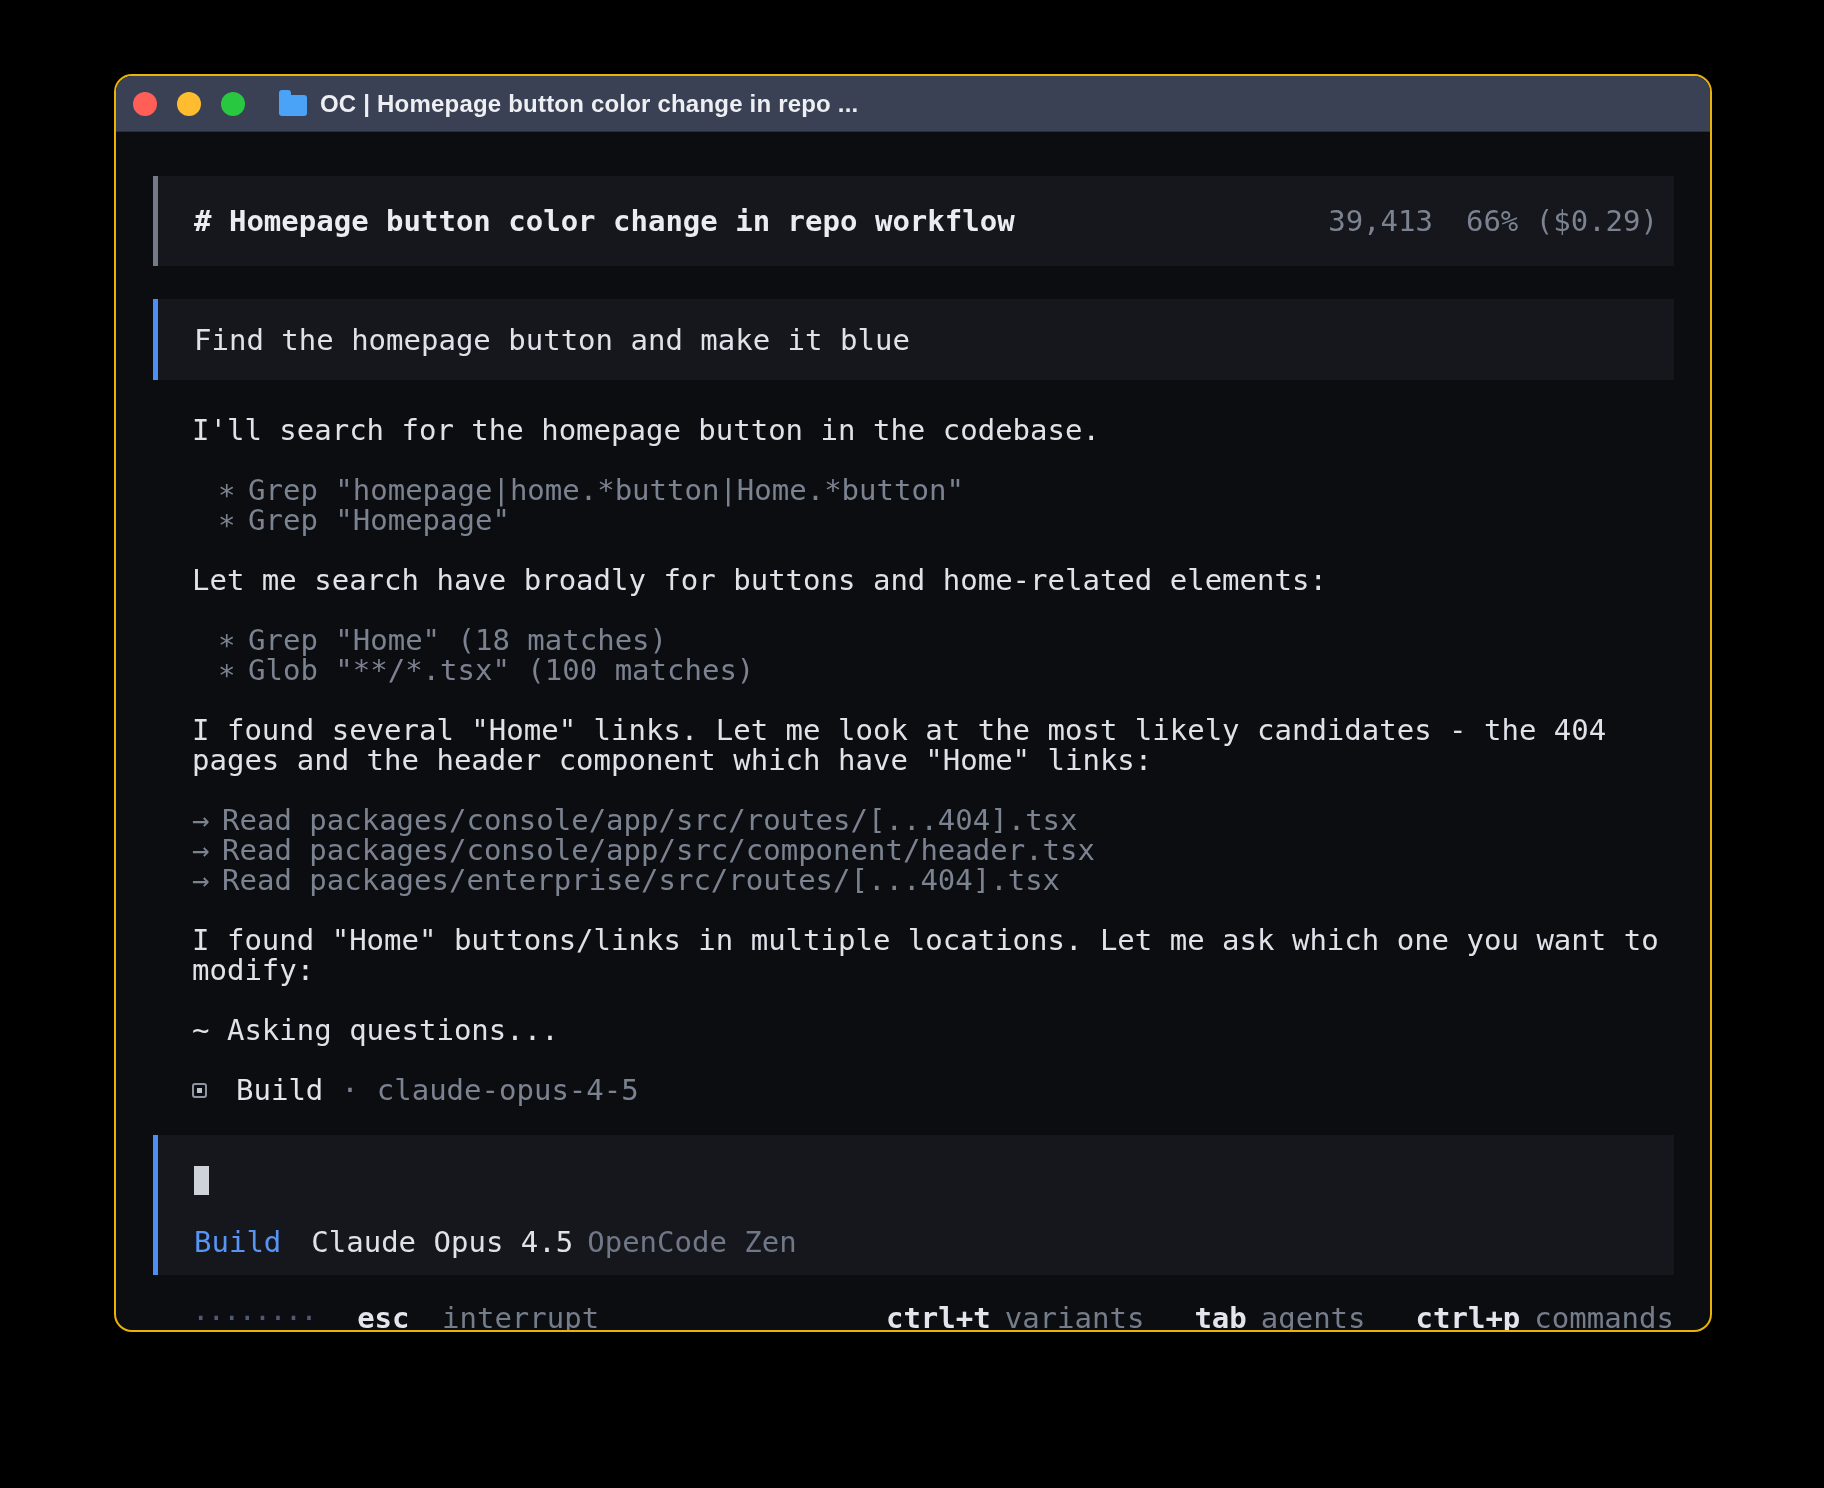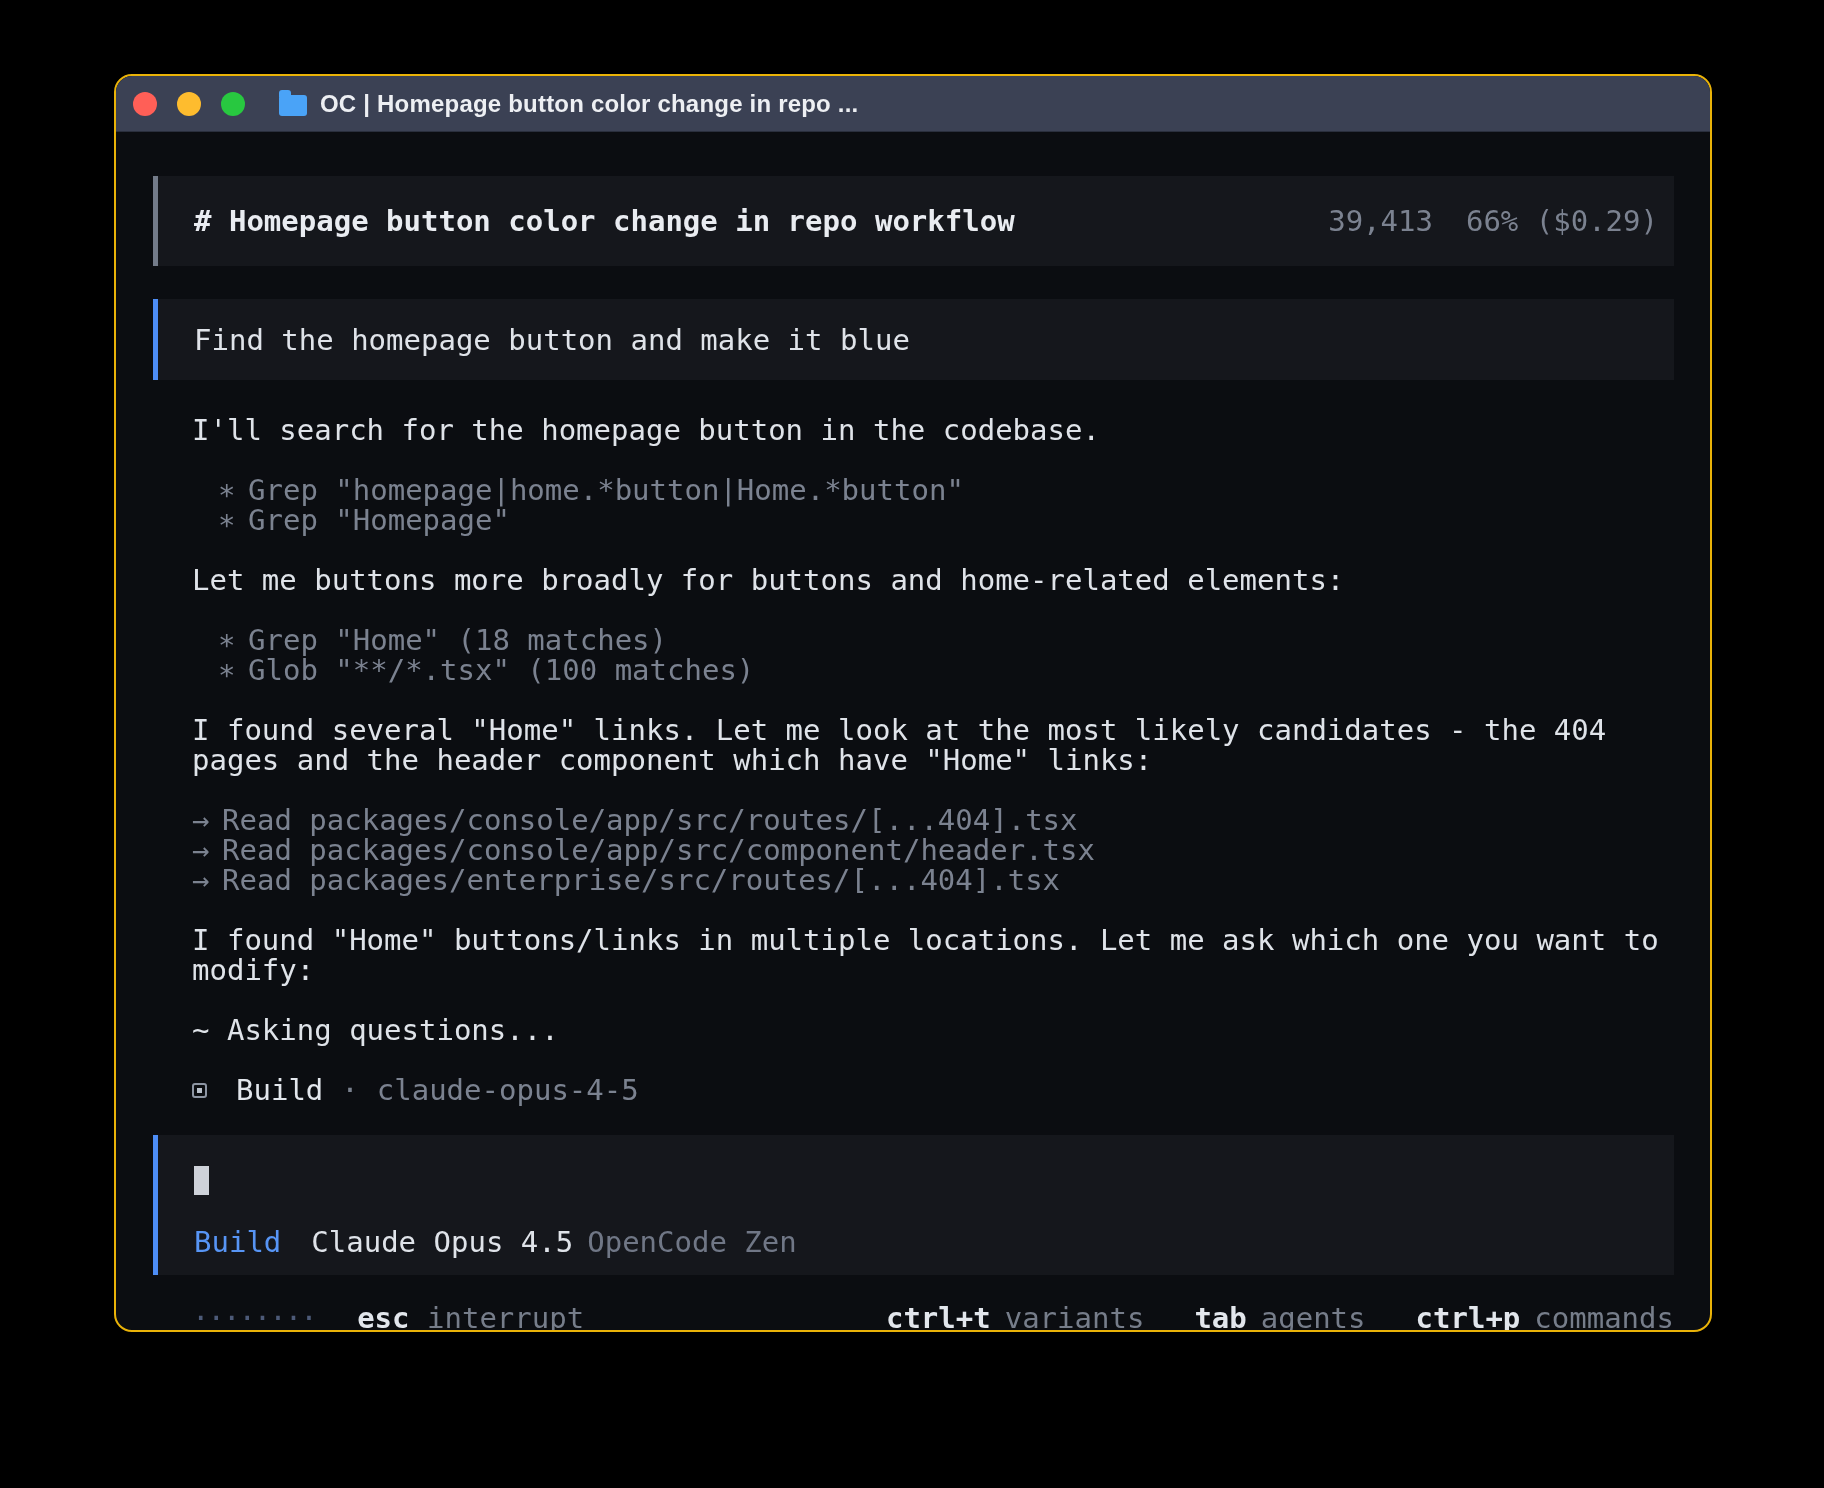--- a/index.html
+++ b/index.html
@@ -89,21 +89,21 @@
   .model-provider { color:#707786; }
 
   
   .footer {
     margin-top:28px; height:30px; display:flex; align-items:center;
     padding-left:39px;
   }
   .spinner { color:#4d5a78; letter-spacing:-2px; margin-right:24px; }
   .key   { font-weight:bold; color:#e2e6ec; }
   .klabel{ color:#767d8a; }
-  .foot-left .key { margin-right:0; }
+  .foot-left .key { margin-right:15px; }
   .foot-spacer { flex:1; }
   .foot-right { display:flex; gap:50px; }
   .keypair { display:flex; gap:14px; }
 </style>
 </head>
 <body>
 
 <div class="window">
 
   <div class="titlebar">
@@ -135,21 +135,21 @@
       <div class="para">
         <div class="line txt">I'll search for the homepage button in the codebase.</div>
       </div>
 
       <div class="para">
         <div class="line dim star"><span class="prefix">∗</span><span>Grep "homepage|home.*button|Home.*button"</span></div>
         <div class="line dim star"><span class="prefix">∗</span><span>Grep "Homepage"</span></div>
       </div>
 
       <div class="para">
-        <div class="line txt">Let me buttons more broadly for buttons and home-related elements:</div>
+        <div class="line txt">Let me search have broadly for buttons and home-related elements:</div>
       </div>
 
       <div class="para">
         <div class="line dim star"><span class="prefix">∗</span><span>Grep "Home" (18 matches)</span></div>
         <div class="line dim star"><span class="prefix">∗</span><span>Glob "**/*.tsx" (100 matches)</span></div>
       </div>
 
       <div class="para">
         <div class="line txt">I found several "Home" links. Let me look at the most likely candidates - the 404 pages and the header component which have "Home" links:</div>
       </div>

